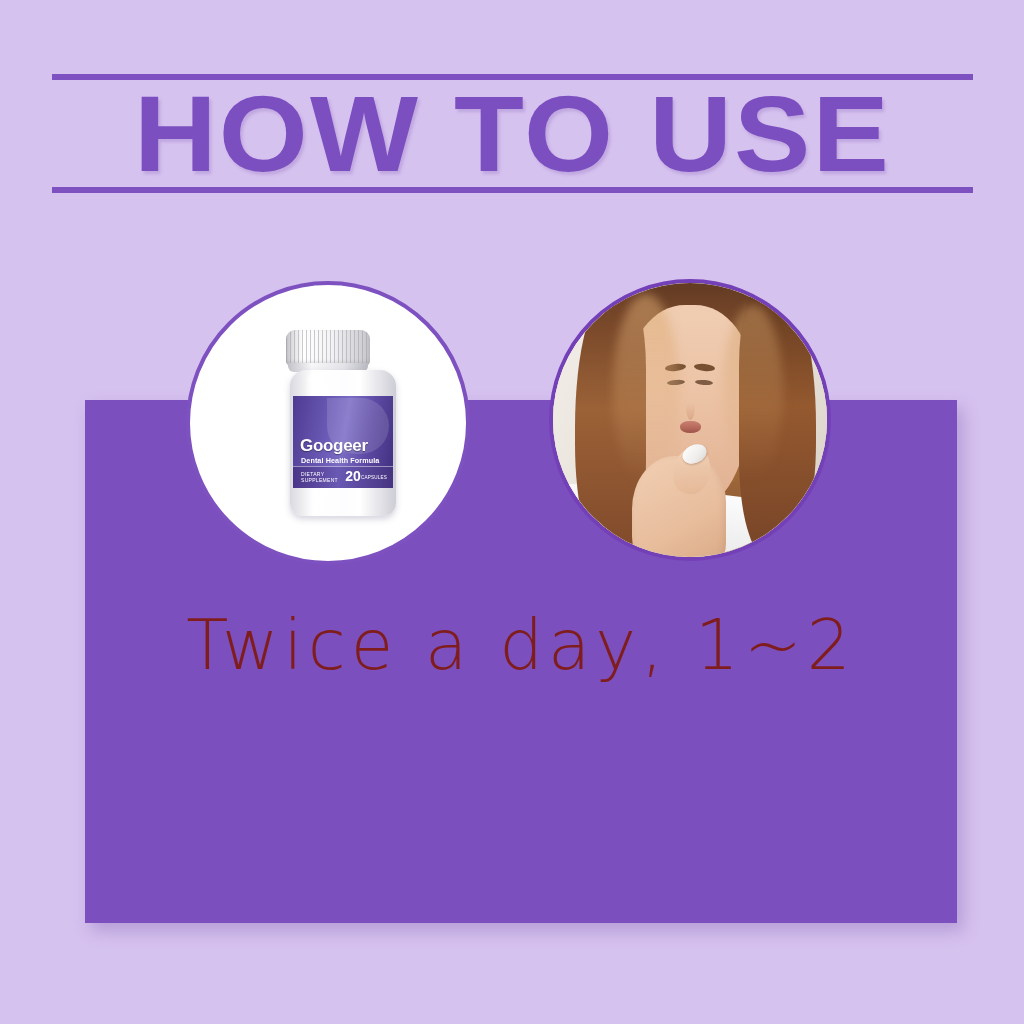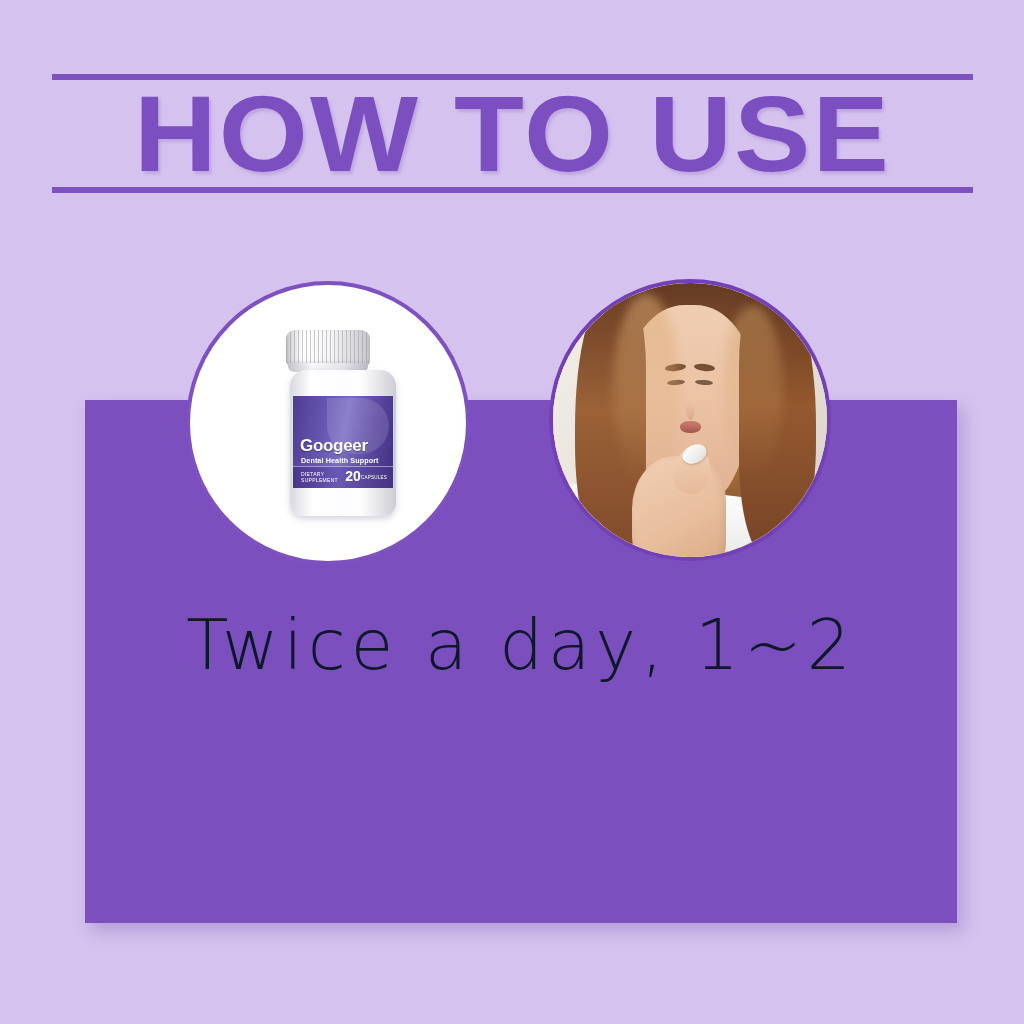--- a/index.html
+++ b/index.html
@@ -64,21 +64,21 @@
     background: #7b4fbe;
     box-shadow: 6px 8px 16px rgba(95, 60, 150, 0.28);
   }
 
   .panel-text {
     position: absolute;
     left: 85px;
     top: 600px;
     width: 872px;
     text-align: center;
-    color: #0f172a;
+    color: #7f1d1d;
     font-family: "DejaVu Sans", sans-serif;
     font-weight: 300;
     font-size: 69px;
     line-height: 90px;
     letter-spacing: 5px;
   }
   .panel-text .line { display: block; }
 
   
   .circle {
@@ -428,21 +428,21 @@
 
   <div class="circle circle-product">
     <div class="bottle">
       <div class="bottle-cap"></div>
       <div class="bottle-neck"></div>
       <div class="bottle-body">
         <div class="bottle-gloss"></div>
         <div class="label">
           <div class="label-leaf"></div>
           <div class="label-brand">Googeer</div>
-          <div class="label-sub1">Dental Health Support</div>
+          <div class="label-sub1">Dental Health Formula</div>
           <div class="label-sub2">Proprietary Formula</div>
           <div class="label-footer">
             <div class="label-dietary">
               <span>DIETARY</span><br>
               <span>SUPPLEMENT</span>
             </div>
             <div class="label-count">
               <span>20</span><span class="unit">CAPSULES</span>
             </div>
           </div>

